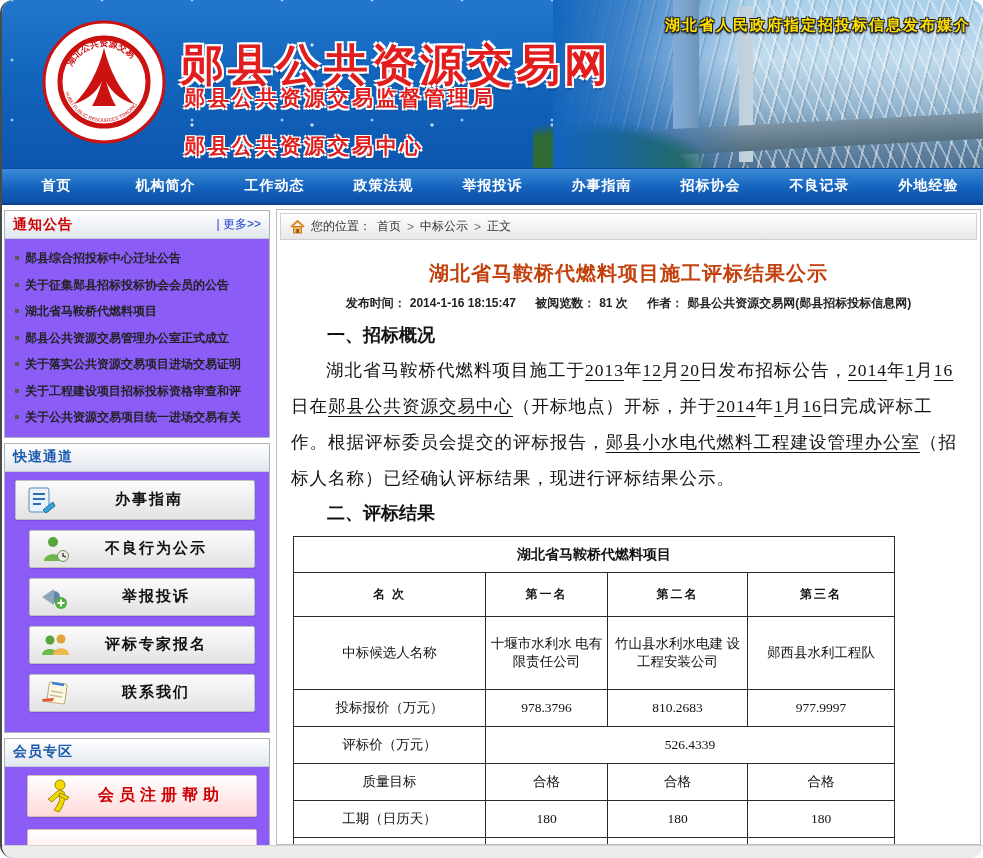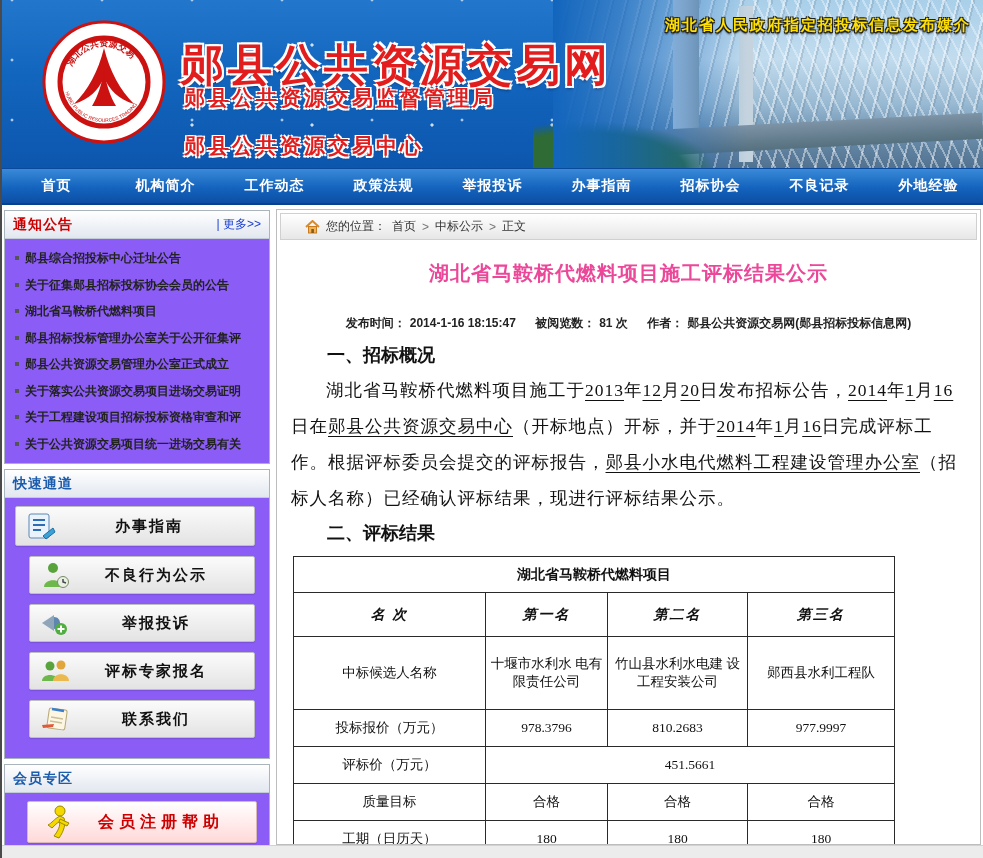--- a/index.html
+++ b/index.html
@@ -1,18 +1,18 @@
 <!DOCTYPE html>
 <html><head>
 <meta charset="utf-8">
 <style>
   * { margin:0; padding:0; box-sizing:border-box; }
   html,body { width:983px; height:858px; font-family:"Liberation Sans",sans-serif; }
   .page { position:relative; width:983px; height:858px; background:#ffffff; overflow:hidden;
-          border-left:2px solid #4a4a4a; }
+          border-left:2px solid #4a4a4a;border-radius:13px; }
 
   
   .header { position:absolute; left:0; top:0; width:100%; height:168px; overflow:hidden;
     background:linear-gradient(180deg,#2277cc 0%,#1265bd 45%,#0d56ae 100%); }
   .stars { position:absolute; inset:0;
     background-image:radial-gradient(circle,#ffffff 1.2px,rgba(255,255,255,0) 2px),
                      radial-gradient(circle,#cfe5ff 1px,rgba(255,255,255,0) 1.8px);
     background-size:120px 80px,90px 60px; background-position:10px 5px,55px 30px; opacity:.8; }
   .bridge { position:absolute; right:0; top:0; width:430px; height:168px;
     background:linear-gradient(180deg,#a9cfe9 0%,#c2dcee 35%,#98b9d2 62%,#6b8faf 80%,#51718f 100%); }
@@ -69,40 +69,40 @@
   .member-body { padding:8px 0 8px; }
   .mbtn { display:flex; align-items:center; height:42px; margin:0 12px 12px 22px; cursor:pointer;
     background:linear-gradient(180deg,#ffffff 0%,#ffeaea 55%,#ffd9d9 100%); border:1px solid #d9b8b8; border-radius:2px;
     box-shadow:0 1px 1px rgba(0,0,0,.1); }
   .mbtn .ic { width:32px; height:34px; margin:0 8px 0 12px; flex:0 0 32px; }
   .mbtn .lb { flex:1; text-align:center; font-size:16px; font-weight:bold; color:#cc0000; letter-spacing:5px; padding-right:14px; }
 
   
   .main { position:absolute; left:274px; top:209px; width:705px; height:636px; background:#fff;
     border:1px solid #bdbdbd; overflow:hidden; }
-  .breadcrumb { margin:3px; height:27px; display:flex; align-items:center; gap:6px; padding:0 24px;
+  .breadcrumb { margin:3px; height:27px; display:flex; align-items:center; gap:6px; padding:0 9px;
     background:linear-gradient(180deg,#ffffff,#e7e7e7); border:1px solid #d0d0d0; font-size:12px; color:#333; }
   .breadcrumb .link { cursor:pointer; }
   .crumb-sep { color:#777; }
-  .art-title { margin-top:20px; text-align:center; font-size:20px; font-weight:bold; color:#ec4899;
+  .art-title { margin-top:20px; text-align:center; font-size:20px; font-weight:bold; color:#c2410c;
     font-family:"Liberation Serif",serif; letter-spacing:1px; }
-  .meta { margin-top:28px; text-align:center; font-size:12px; font-weight:bold; color:#222; }
+  .meta { margin-top:8px; text-align:center; font-size:12px; font-weight:bold; color:#222; }
   .meta span { margin:0 2px; }
   .meta .gap { margin-left:14px; }
   .article-body { padding:6px 16px 0 14px; font-family:"Liberation Serif",serif; color:#111; }
   .sec-head { font-size:18px; font-weight:bold; text-indent:2em; line-height:34px; }
   .para { font-size:17.5px; line-height:36px; text-indent:2em; letter-spacing:1px; }
   .para u { text-underline-offset:4px; }
 
   table.result { border-collapse:collapse; margin:6px 0 0 2px; width:601px; table-layout:fixed;
     font-family:"Liberation Serif",serif; color:#111; }
   table.result td { border:1px solid #2a2a2a; text-align:center; vertical-align:middle; font-size:13.5px; padding:2px 4px; }
   .col0 { width:192px; } .col1 { width:122px; } .col2 { width:140px; } .col3 { width:147px; }
   tr.t-title td { height:36px; font-weight:bold; font-size:14px; }
-  tr.t-head td { height:44px; font-weight:bold; font-size:14px; letter-spacing:2px;font-style:italic; }
+  tr.t-head td { height:44px; font-weight:bold; font-size:12px; letter-spacing:2px; }
   tr.t-cand td { height:73px; }
   tr.t-row td { height:37px; }
   tr.t-cert td { height:52px; }
 </style>
 </head>
 <body>
 
 <div class="page">
 
   <div class="header">
@@ -168,24 +168,20 @@
         <li>
             <span class="bullet"></span>
             <span>关于征集郧县招标投标协会会员的公告</span>
           </li>
         <li>
             <span class="bullet"></span>
             <span>湖北省马鞍桥代燃料项目</span>
           </li>
         <li>
             <span class="bullet"></span>
-            <span>郧县招标投标管理办公室关于公开征集评</span>
-          </li>
-        <li>
-            <span class="bullet"></span>
             <span>郧县公共资源交易管理办公室正式成立</span>
           </li>
         <li>
             <span class="bullet"></span>
             <span>关于落实公共资源交易项目进场交易证明</span>
           </li>
         <li>
             <span class="bullet"></span>
             <span>关于工程建设项目招标投标资格审查和评</span>
           </li>
@@ -325,21 +321,21 @@
           <td>郧西县水利工程队</td>
         </tr>
         <tr class="t-row">
           <td>投标报价（万元）</td>
           <td>978.3796</td>
           <td>810.2683</td>
           <td>977.9997</td>
         </tr>
         <tr class="t-row">
           <td>评标价（万元）</td>
-          <td colspan="3">451.5661</td>
+          <td colspan="3">526.4339</td>
         </tr>
         <tr class="t-row">
           <td>质量目标</td>
           <td>合格</td>
           <td>合格</td>
           <td>合格</td>
         </tr>
         <tr class="t-row">
           <td>工期（日历天）</td>
           <td>180</td>

